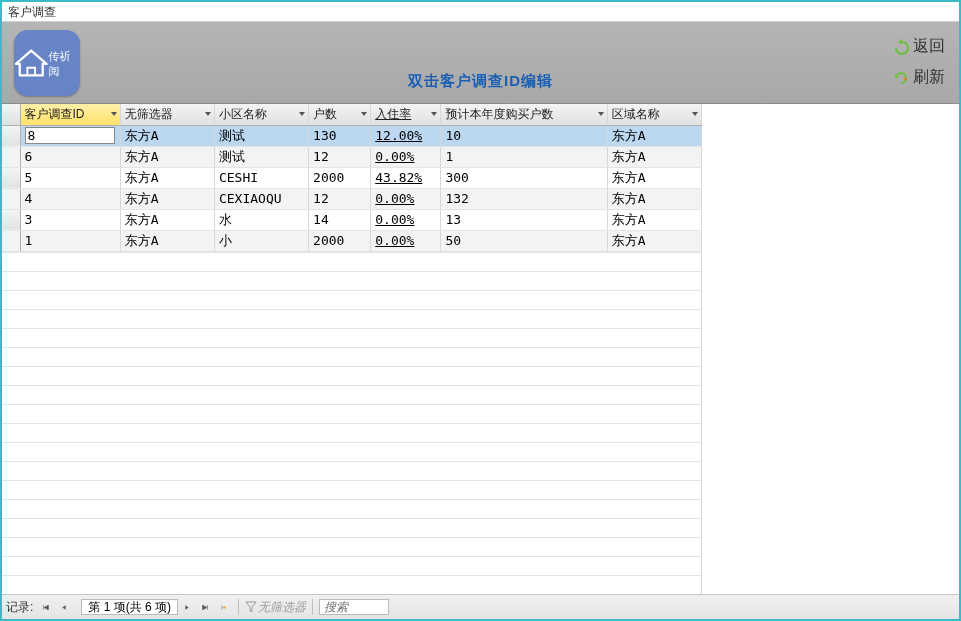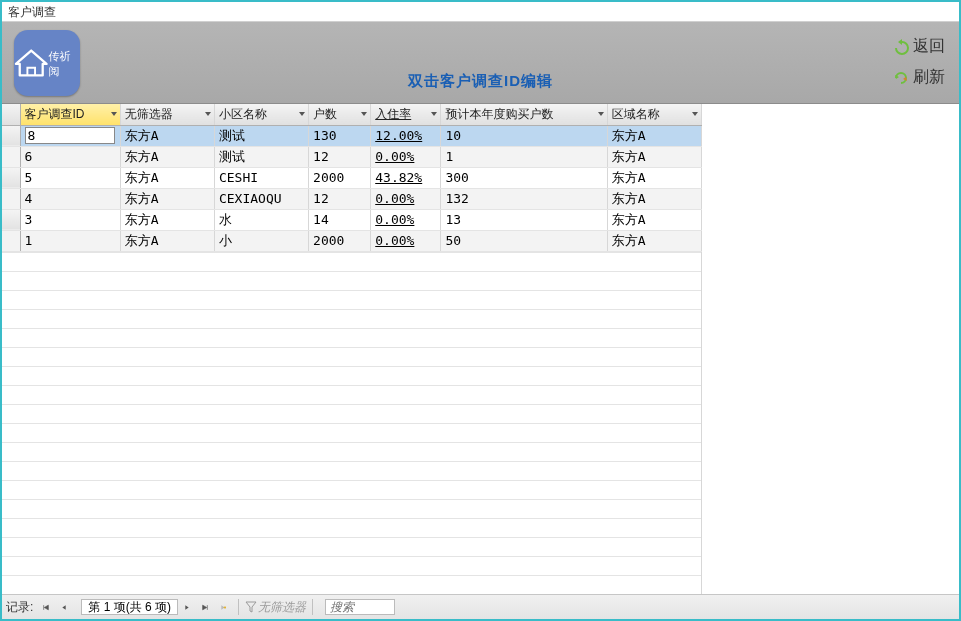--- a/index.html
+++ b/index.html
@@ -214,21 +214,20 @@
   .filter-btn svg { width: 12px; height: 12px; }
   .search-box {
     border: 1px solid #bbb;
     background: #fff;
     height: 16px;
     padding: 0 4px;
     font-size: 12px;
     font-style: italic;
     color: #888;
     width: 70px;
-    margin-left: 6px;
   }
   .c0 { width: 100px; }
   .c1 { width: 94px; }
   .c2 { width: 94px; }
   .c3 { width: 62px; }
   .c4 { width: 70px; text-decoration: underline; }
   .c5 { width: 166px; }
   .c6 { width: 94px; }
 </style>
 </head>

